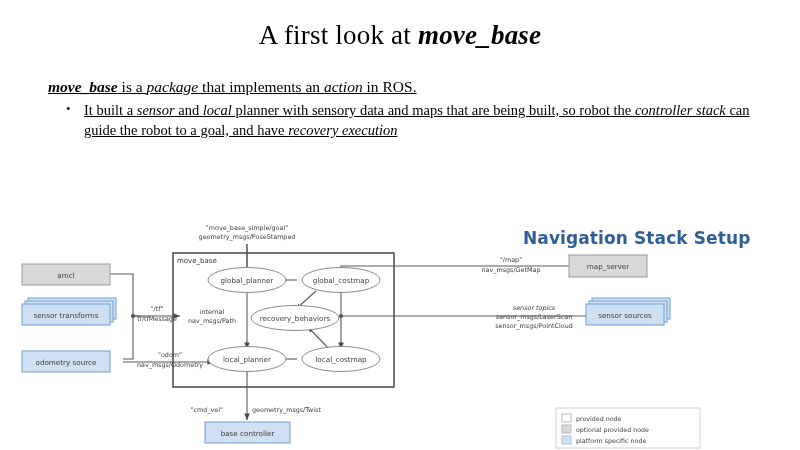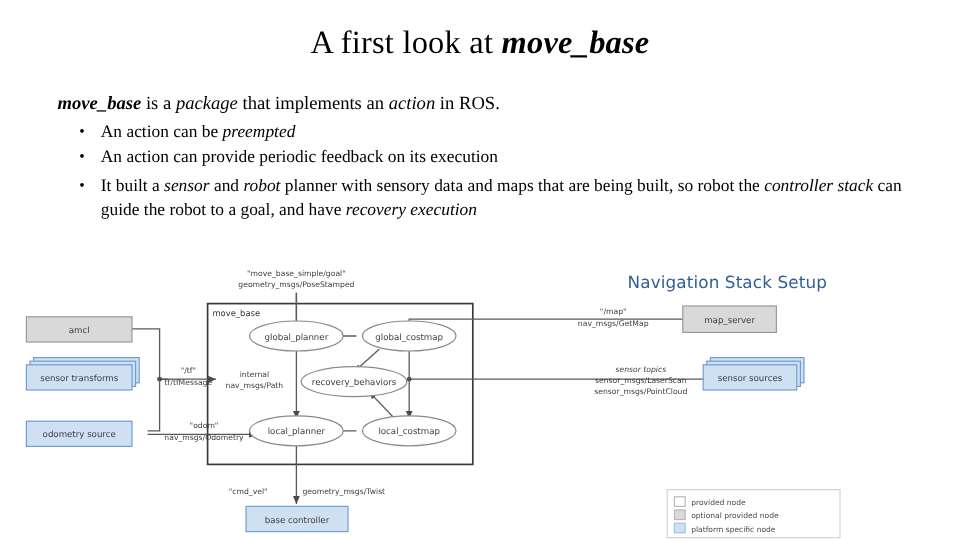--- a/index.html
+++ b/index.html
@@ -11,21 +11,21 @@
 
   
   .slide-title{
     position:absolute;left:0;top:18px;width:800px;text-align:center;
     font-family:"Liberation Serif", serif;font-size:27px;line-height:34px;
     font-weight:400;letter-spacing:0.2px;
   }
   .slide-title b{font-weight:700;font-style:italic;}
 
   
-  .body-block{position:absolute;left:48px;top:76px;width:706px;}
+  .body-block{position:absolute;left:48px;top:76px;width:706px;text-decoration:underline;}
   .lvl1{
     font-size:15.5px;line-height:22px;margin:0 0 2px 0;
     font-family:"Liberation Serif", serif;
   }
   .lvl2-list{list-style:none;margin:2px 0 4px 0;padding:0;}
   .lvl2{
     position:relative;font-size:14.5px;line-height:20px;
     padding-left:36px;margin:0 0 1px 0;
   }
   .lvl2::before{
@@ -34,21 +34,21 @@
   .lvl2.wrap{padding-left:36px;}
   .ital{font-style:italic;}
   .bi{font-weight:700;font-style:italic;}
 
   
   #diagram{position:absolute;left:0;top:224px;width:800px;height:226px;}
   #diagram svg{display:block;}
 
   .nav-title{
     position:absolute;left:523px;top:228px;
-    font-family:"DejaVu Sans", sans-serif;font-size:14px;font-weight:400;
+    font-family:"DejaVu Sans", sans-serif;font-size:17px;font-weight:700;
     color:#2f5f98;letter-spacing:0.1px;
   }
   .dg-lbl-node{font-family:"DejaVu Sans", sans-serif;font-size:7.2px;fill:#404040;}
   .dg-edge{font-family:"DejaVu Sans", sans-serif;font-size:6.4px;fill:#3d3d3d;}
   .dg-edge-i{font-family:"DejaVu Sans", sans-serif;font-size:6.4px;fill:#3d3d3d;font-style:italic;}
   .dg-legend{font-family:"DejaVu Sans", sans-serif;font-size:6.3px;fill:#444;}
   .dg-boxname{font-family:"DejaVu Sans", sans-serif;font-size:7px;fill:#333;}
 </style>
 </head>
 <body>
@@ -58,33 +58,25 @@
   <div class="slide-title">
     <span>A first look at </span><b>move_base</b>
   </div>
 
   <div class="body-block">
 
     <p class="lvl1">
       <span class="bi">move_base</span><span> is a </span><span class="ital">package</span><span> that implements an </span><span class="ital">action</span><span> in ROS.</span>
     </p>
 
-    <ul class="lvl2-list">
-      <li class="lvl2">
-        <span>An action can be </span><span class="ital">preempted</span>
-      </li>
-      <li class="lvl2">
-        <span>An action can provide periodic feedback on its execution</span>
-      </li>
-    </ul>
 
 
     <ul class="lvl2-list">
       <li class="lvl2 wrap">
-        <span>It built a </span><span class="ital">sensor</span><span> and </span><span class="ital">robot</span><span> planner with sensory data and maps that are being built, so</span>
+        <span>It built a </span><span class="ital">sensor</span><span> and </span><span class="ital">local</span><span> planner with sensory data and maps that are being built, so</span>
         <span>robot the </span><span class="ital">controller stack</span><span> can guide the robot to a goal, and have </span><span class="ital">recovery execution</span>
       </li>
     </ul>
   </div>
 
   <div class="nav-title">Navigation Stack Setup</div>
 
   <div id="diagram">
     <svg width="800" height="226" viewBox="0 0 800 226" xmlns="http://www.w3.org/2000/svg">
       <defs>

